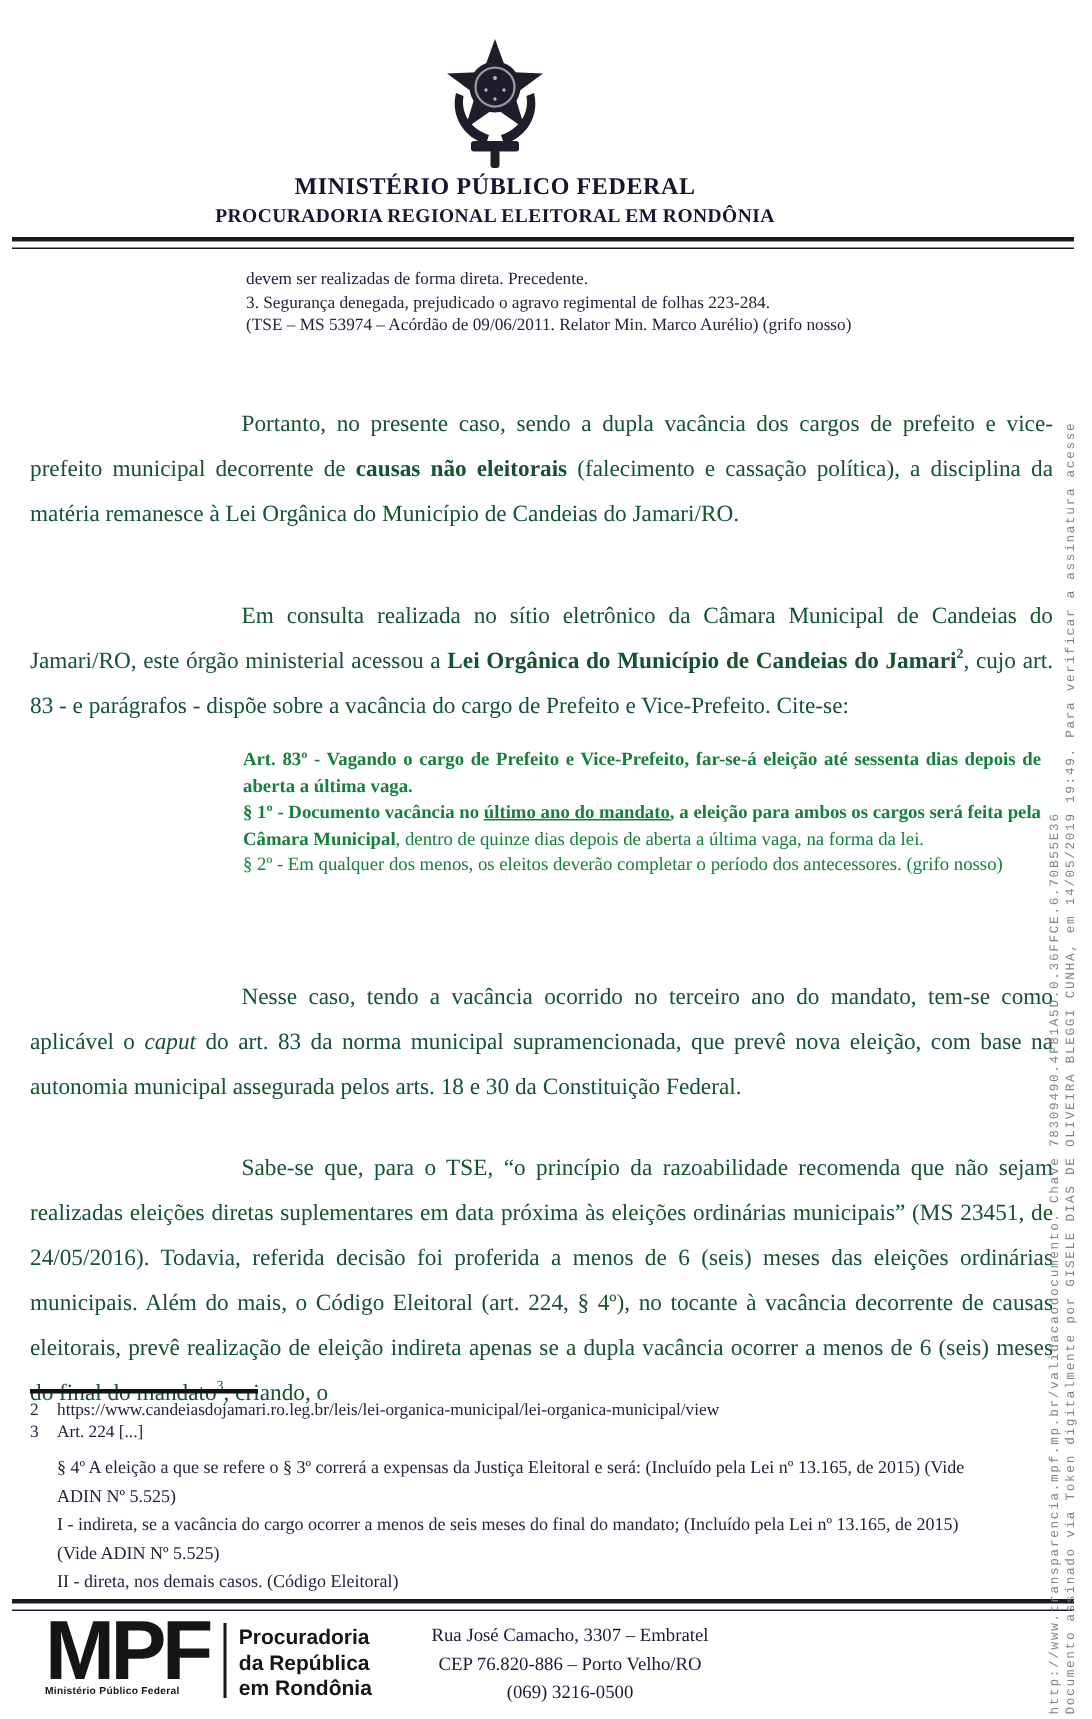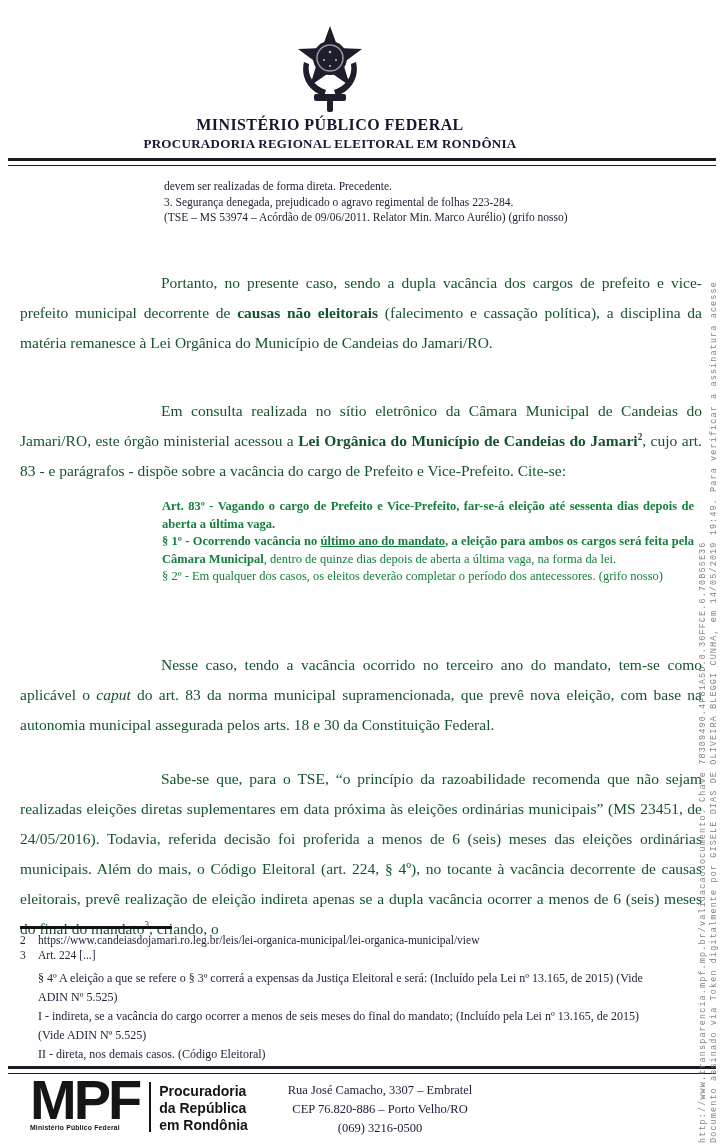--- a/index.html
+++ b/index.html
@@ -88,22 +88,22 @@
     <div>devem ser realizadas de forma direta. Precedente.</div>
     <div>3. Segurança denegada, prejudicado o agravo regimental de folhas 223-284.</div>
     <div>(TSE – MS 53974 – Acórdão de 09/06/2011. Relator Min. Marco Aurélio) (grifo nosso)</div>
   </div>
 
   <p class="body-text p1"><span>Portanto, no presente caso, sendo a dupla vacância dos cargos de prefeito e vice-prefeito municipal decorrente de </span><span style="font-weight: bold;">causas não eleitorais</span><span> (falecimento e cassação política), a disciplina da matéria remanesce à Lei Orgânica do Município de Candeias do Jamari/RO.</span></p>
   <p class="body-text p2"><span>Em consulta realizada no sítio eletrônico da Câmara Municipal de Candeias do Jamari/RO, este órgão ministerial acessou a </span><span style="font-weight: bold;">Lei Orgânica do Município de Candeias do Jamari</span><sup style="font-weight: bold;">2</sup><span>, cujo art. 83 - e parágrafos - dispõe sobre a vacância do cargo de Prefeito e Vice-Prefeito. Cite-se:</span></p>
 
   <div class="quote2">
     <div><span style="font-weight: bold;">Art. 83º - Vagando o cargo de Prefeito e Vice-Prefeito, far-se-á eleição até sessenta dias depois de aberta a última vaga.</span></div>
-    <div><span style="font-weight: bold;">§ 1º - Ocorrendo vacância no </span><span style="font-weight: bold; text-decoration: underline;">último ano do mandato</span><span style="font-weight: bold;">, a eleição para ambos os cargos será feita pela Câmara Municipal</span><span>, dentro de quinze dias depois de aberta a última vaga, na forma da lei.</span></div>
-    <div><span>§ 2º - Em qualquer dos casos, os eleitos deverão completar o período dos antecessores. (grifo nosso)</span></div>
+    <div><span style="font-weight: bold;">§ 1º - Documento vacância no </span><span style="font-weight: bold; text-decoration: underline;">último ano do mandato</span><span style="font-weight: bold;">, a eleição para ambos os cargos será feita pela Câmara Municipal</span><span>, dentro de quinze dias depois de aberta a última vaga, na forma da lei.</span></div>
+    <div><span>§ 2º - Em qualquer dos menos, os eleitos deverão completar o período dos antecessores. (grifo nosso)</span></div>
   </div>
 
   <p class="body-text p3"><span>Nesse caso, tendo a vacância ocorrido no terceiro ano do mandato, tem-se como aplicável o </span><span style="font-style: italic;">caput</span><span> do art. 83 da norma municipal supramencionada, que prevê nova eleição, com base na autonomia municipal assegurada pelos arts. 18 e 30 da Constituição Federal.</span></p>
   <p class="body-text p4"><span>Sabe-se que, para o TSE, “o princípio da razoabilidade recomenda que não sejam realizadas eleições diretas suplementares em data próxima às eleições ordinárias municipais” (MS 23451, de 24/05/2016). Todavia, referida decisão foi proferida a menos de 6 (seis) meses das eleições ordinárias municipais. Além do mais, o Código Eleitoral (art. 224, § 4º), no tocante à vacância decorrente de causas eleitorais, prevê realização de eleição indireta apenas se a dupla vacância ocorrer a menos de 6 (seis) meses do final do mandato</span><sup>3</sup><span>, criando, o</span></p>
 
   <div class="fn-rule"></div>
   <div class="fn-block">
     <div class="fn-row">
       <span class="fn-num">2</span>
       <span>https://www.candeiasdojamari.ro.leg.br/leis/lei-organica-municipal/lei-organica-municipal/view</span>

